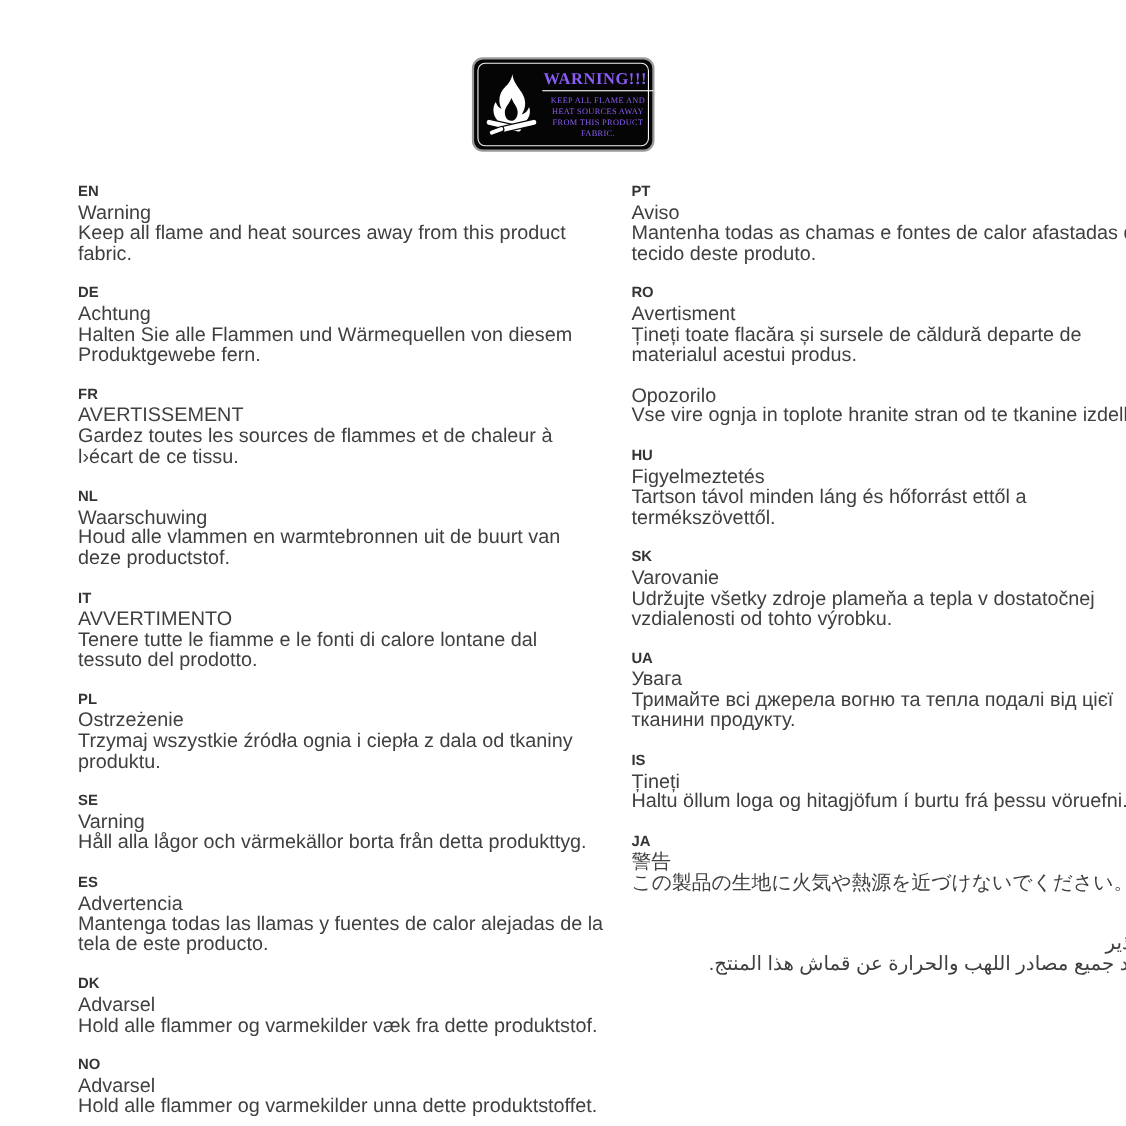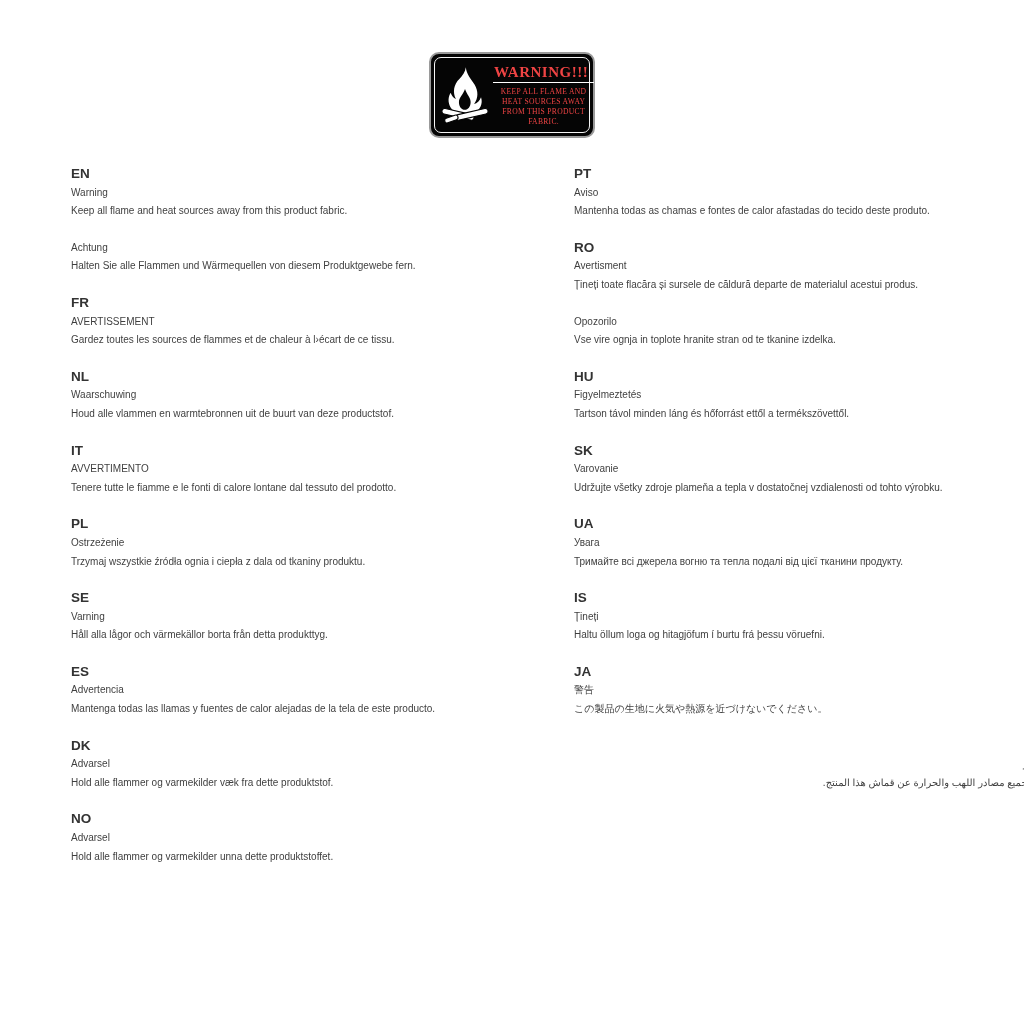--- a/index.html
+++ b/index.html
@@ -42,21 +42,21 @@
   .badge-icon {
     flex: 0 0 56px;
     height: 100%;
     display: flex;
     align-items: center;
     justify-content: center;
   }
   .badge-text {
     flex: 1;
     text-align: center;
-    color: #ef4444;
+    color: #8b5cf6;
     font-family: "Liberation Serif", serif;
   }
   .badge-title {
     display: inline-block;
     font-size: 15px;
     font-weight: bold;
     letter-spacing: 0.5px;
     border-bottom: 1.5px solid #ffffff;
     padding: 0 6px 1px 1px;
     margin-bottom: 4px;
@@ -80,21 +80,21 @@
   .col-right { left: 526px; width: 472px; }
 
   .section { margin-bottom: 18px; }
   .lang-code {
     font-weight: bold;
     font-size: 13.5px;
     line-height: 18.6px;
     color: #333333;
   }
   .lang-title, .lang-body {
-    font-size: 10px;
+    font-size: 18px;
     line-height: 18.6px;
     color: #3f3f3f;
   }
   .section.rtl {
     direction: rtl;
     text-align: right;
   }
 </style>
 </head>
 <body>
@@ -141,20 +141,21 @@
   </div>
 
   <div class="col col-left">
   <div class="section">
     <div class="lang-code">EN</div>
     <div class="lang-title">Warning</div>
     <div class="lang-body">Keep all flame and heat sources away from this product fabric.</div>
   </div>
 
   <div class="section">
+    <div class="lang-code">DE</div>
     <div class="lang-title">Achtung</div>
     <div class="lang-body">Halten Sie alle Flammen und Wärmequellen von diesem Produktgewebe fern.</div>
   </div>
 
   <div class="section">
     <div class="lang-code">FR</div>
     <div class="lang-title">AVERTISSEMENT</div>
     <div class="lang-body">Gardez toutes les sources de flammes et de chaleur à l›écart de ce tissu.</div>
   </div>
 

